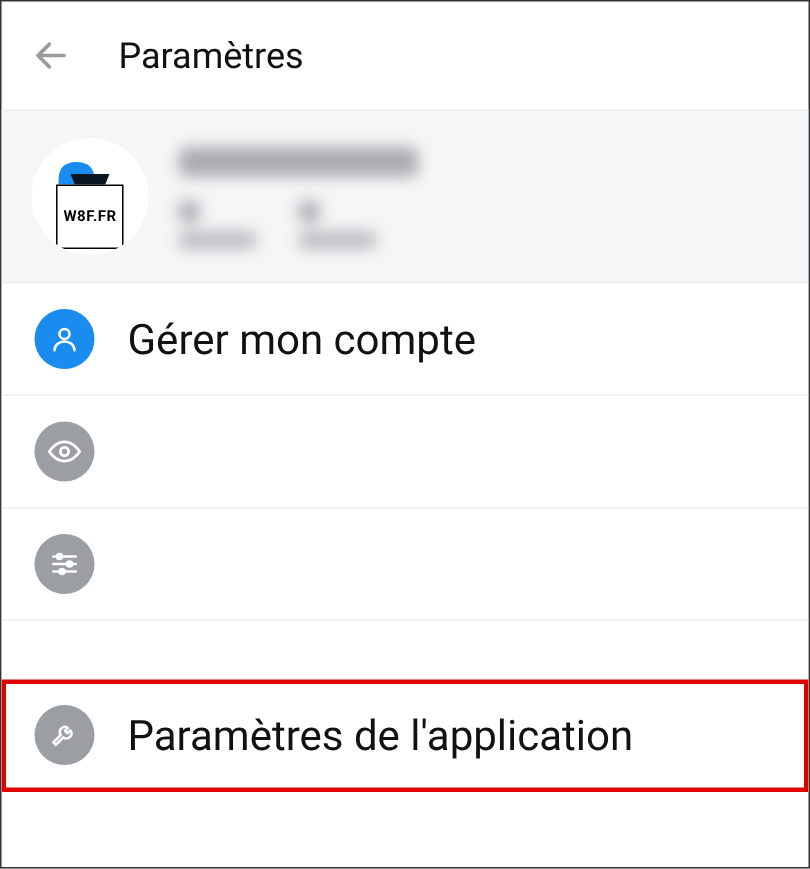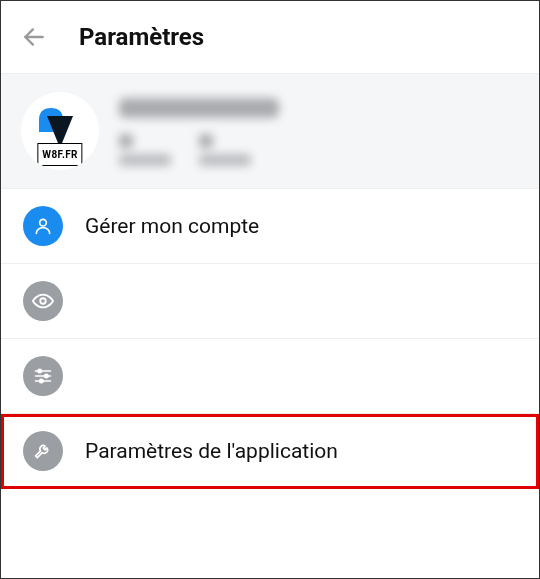--- a/index.html
+++ b/index.html
@@ -22,21 +22,21 @@
       height: 72px;
     }
     .back-icon {
       color: #888;
       margin-right: 32px;
       display: flex;
       align-items: center;
     }
     .header-title {
       font-size: 24px;
-      font-weight: 700;
+      font-weight: 400;
       color: #111;
     }
     .profile-section {
       background: #f5f6f7;
       padding: 18px 20px 18px 20px;
       display: flex;
       align-items: flex-start;
       border-top: 1px solid #eceef0;
       border-bottom: 1px solid #eceef0;
     }
@@ -59,21 +59,21 @@
     }
     .avatar-badge {
       position: absolute;
       bottom: 4px;
       left: 50%;
       transform: translateX(-50%);
       background: #fff;
       border: 1px solid #000;
       font-size: 10px;
       font-weight: 700;
-      padding: 5px 4px;
+      padding: 15px 4px;
       letter-spacing: 0.3px;
     }
     .profile-info {
       flex: 1;
       filter: blur(5px);
       opacity: 0.55;
     }
     .profile-name-blur {
       width: 160px;
       height: 20px;
@@ -111,36 +111,37 @@
       display: flex;
       align-items: center;
       padding: 18px 22px;
       height: 75px;
       border-bottom: 1px solid #eceef0;
       cursor: pointer;
     }
     .list-item.highlighted {
       outline: 3px solid #e00000;
       outline-offset: -3px;
+      margin-top: 39px;
     }
     .item-icon-circle {
       width: 40px;
       height: 40px;
       border-radius: 50%;
       display: flex;
       align-items: center;
       justify-content: center;
       margin-right: 22px;
       flex-shrink: 0;
     }
     .item-icon-circle svg {
       display: block;
     }
     .item-label {
-      font-size: 21px;
+      font-size: 28px;
       color: #111;
     }
   </style>
 </head>
 <body>
 
 <div class="header">
   <span class="back-icon">
     <svg width="26" height="26" viewBox="0 0 24 24" fill="none" stroke="#9a9a9a" stroke-width="2.2" stroke-linecap="round" stroke-linejoin="round">
       <line x1="20" y1="12" x2="4" y2="12"></line>

